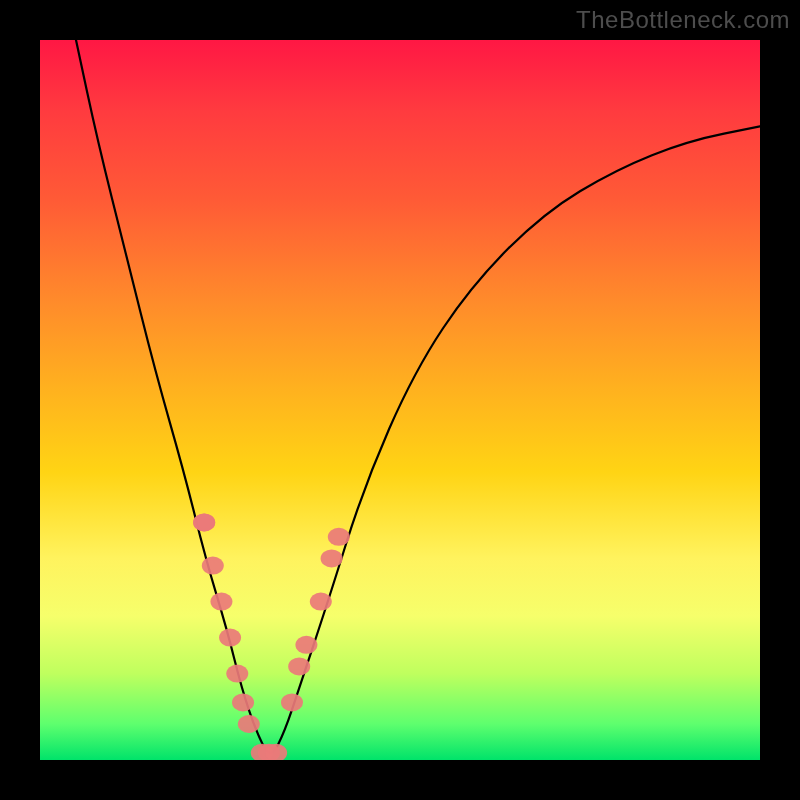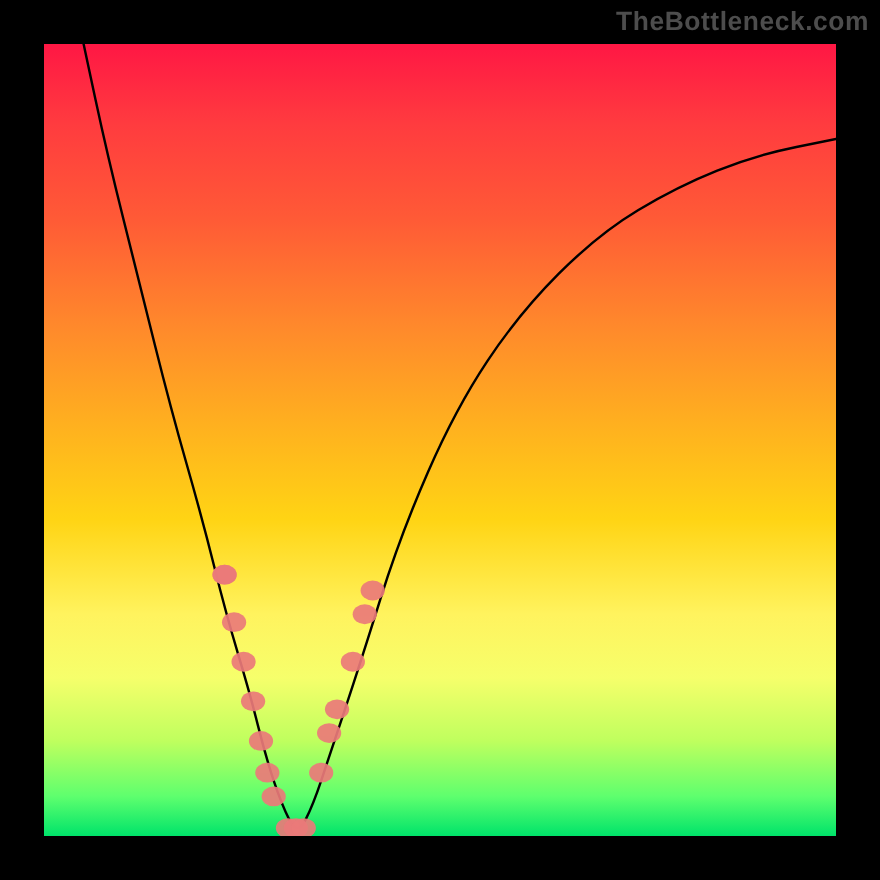--- a/index.html
+++ b/index.html
@@ -43,21 +43,21 @@
     top: 0;
     width: 720px;
     height: 720px;
   }
   .watermark {
     position: absolute;
     top: 6px;
     right: 10px;
     color: #4d4d4d;
     font-size: 24px;
-    font-weight: 700;
+    font-weight: 400;
     letter-spacing: 0.5px;
   }
 </style>
 </head>
 <body>
 
 <div class="frame">
   <div class="watermark">TheBottleneck.com</div>
   <div class="plot">
     <svg class="svg-overlay" viewBox="0 0 720 720" preserveAspectRatio="none">

